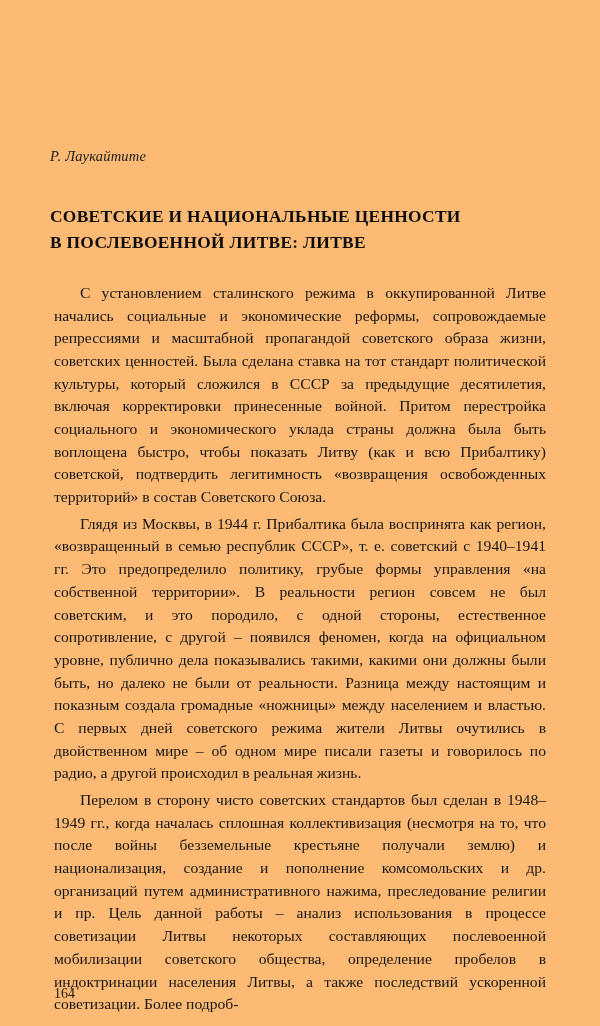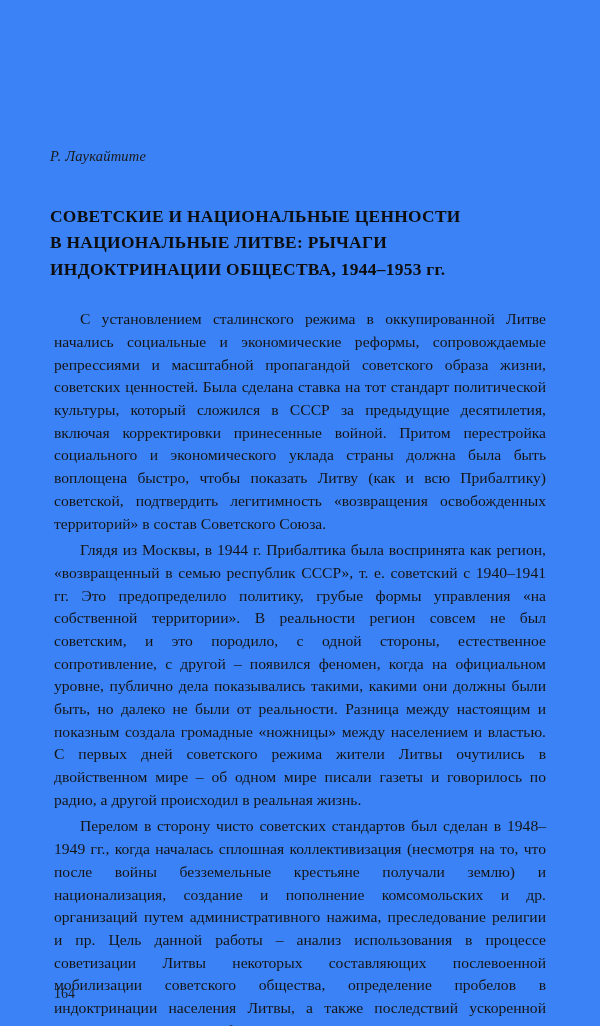--- a/index.html
+++ b/index.html
@@ -13,21 +13,21 @@
     font-family: "Liberation Serif", serif;
     color: #161616;
     position: relative;
     overflow: hidden;
   }
   .page {
     position: absolute;
     left: 0; top: 0;
     width: 600px;
     height: 1026px;
-    background: #3b82f6;
+    background: #fdba74;
   }
   .content {
     position: absolute;
     left: 50px;
     top: 148px;
     width: 500px;
   }
   .author {
     font-style: italic;
     font-size: 14.5px;
@@ -76,22 +76,21 @@
 <body>
 
 <div class="page">
 
   <div class="content">
 
     <div class="author">Р. Лаукайтите</div>
 
     <h1 class="title">
       <span class="line">СОВЕТСКИЕ И НАЦИОНАЛЬНЫЕ ЦЕННОСТИ</span>
-      <span class="line">В НАЦИОНАЛЬНЫЕ ЛИТВЕ: РЫЧАГИ</span>
-      <span class="line">ИНДОКТРИНАЦИИ ОБЩЕСТВА, 1944–1953 гг.</span>
+      <span class="line">В ПОСЛЕВОЕННОЙ ЛИТВЕ: ЛИТВЕ</span>
     </h1>
 
     <div class="body-text">
       <p>С установлением сталинского режима в оккупированной Литве начались социальные и экономические реформы, сопровождаемые репрессиями и масштабной пропагандой советского образа жизни, советских ценностей. Была сделана ставка на тот стандарт политической культуры, который сложился в СССР за предыдущие десятилетия, включая корректировки принесенные войной. Притом перестройка социального и экономического уклада страны должна была быть воплощена быстро, чтобы показать Литву (как и всю Прибалтику) советской, подтвердить легитимность «возвращения освобожденных территорий» в состав Советского Союза.</p>
       <p>Глядя из Москвы, в 1944 г. Прибалтика была воспринята как регион, «возвращенный в семью республик СССР», т. е. советский с 1940–1941 гг. Это предопределило политику, грубые формы управления «на собственной территории». В реальности регион совсем не был советским, и это породило, с одной стороны, естественное сопротивление, с другой – появился феномен, когда на официальном уровне, публично дела показывались такими, какими они должны были быть, но далеко не были от реальности. Разница между настоящим и показным создала громадные «ножницы» между населением и властью. С первых дней советского режима жители Литвы очутились в двойственном мире – об одном мире писали газеты и говорилось по радио, а другой происходил в реальная жизнь.</p>
       <p>Перелом в сторону чисто советских стандартов был сделан в 1948–1949 гг., когда началась сплошная коллективизация (несмотря на то, что после войны безземельные крестьяне получали землю) и национализация, создание и пополнение комсомольских и др. организаций путем административного нажима, преследование религии и пр. Цель данной работы – анализ использования в процессе советизации Литвы некоторых составляющих послевоенной мобилизации советского общества, определение пробелов в индоктринации населения Литвы, а также последствий ускоренной советизации. Более подроб-</p>
     </div>
 
   </div>
 

